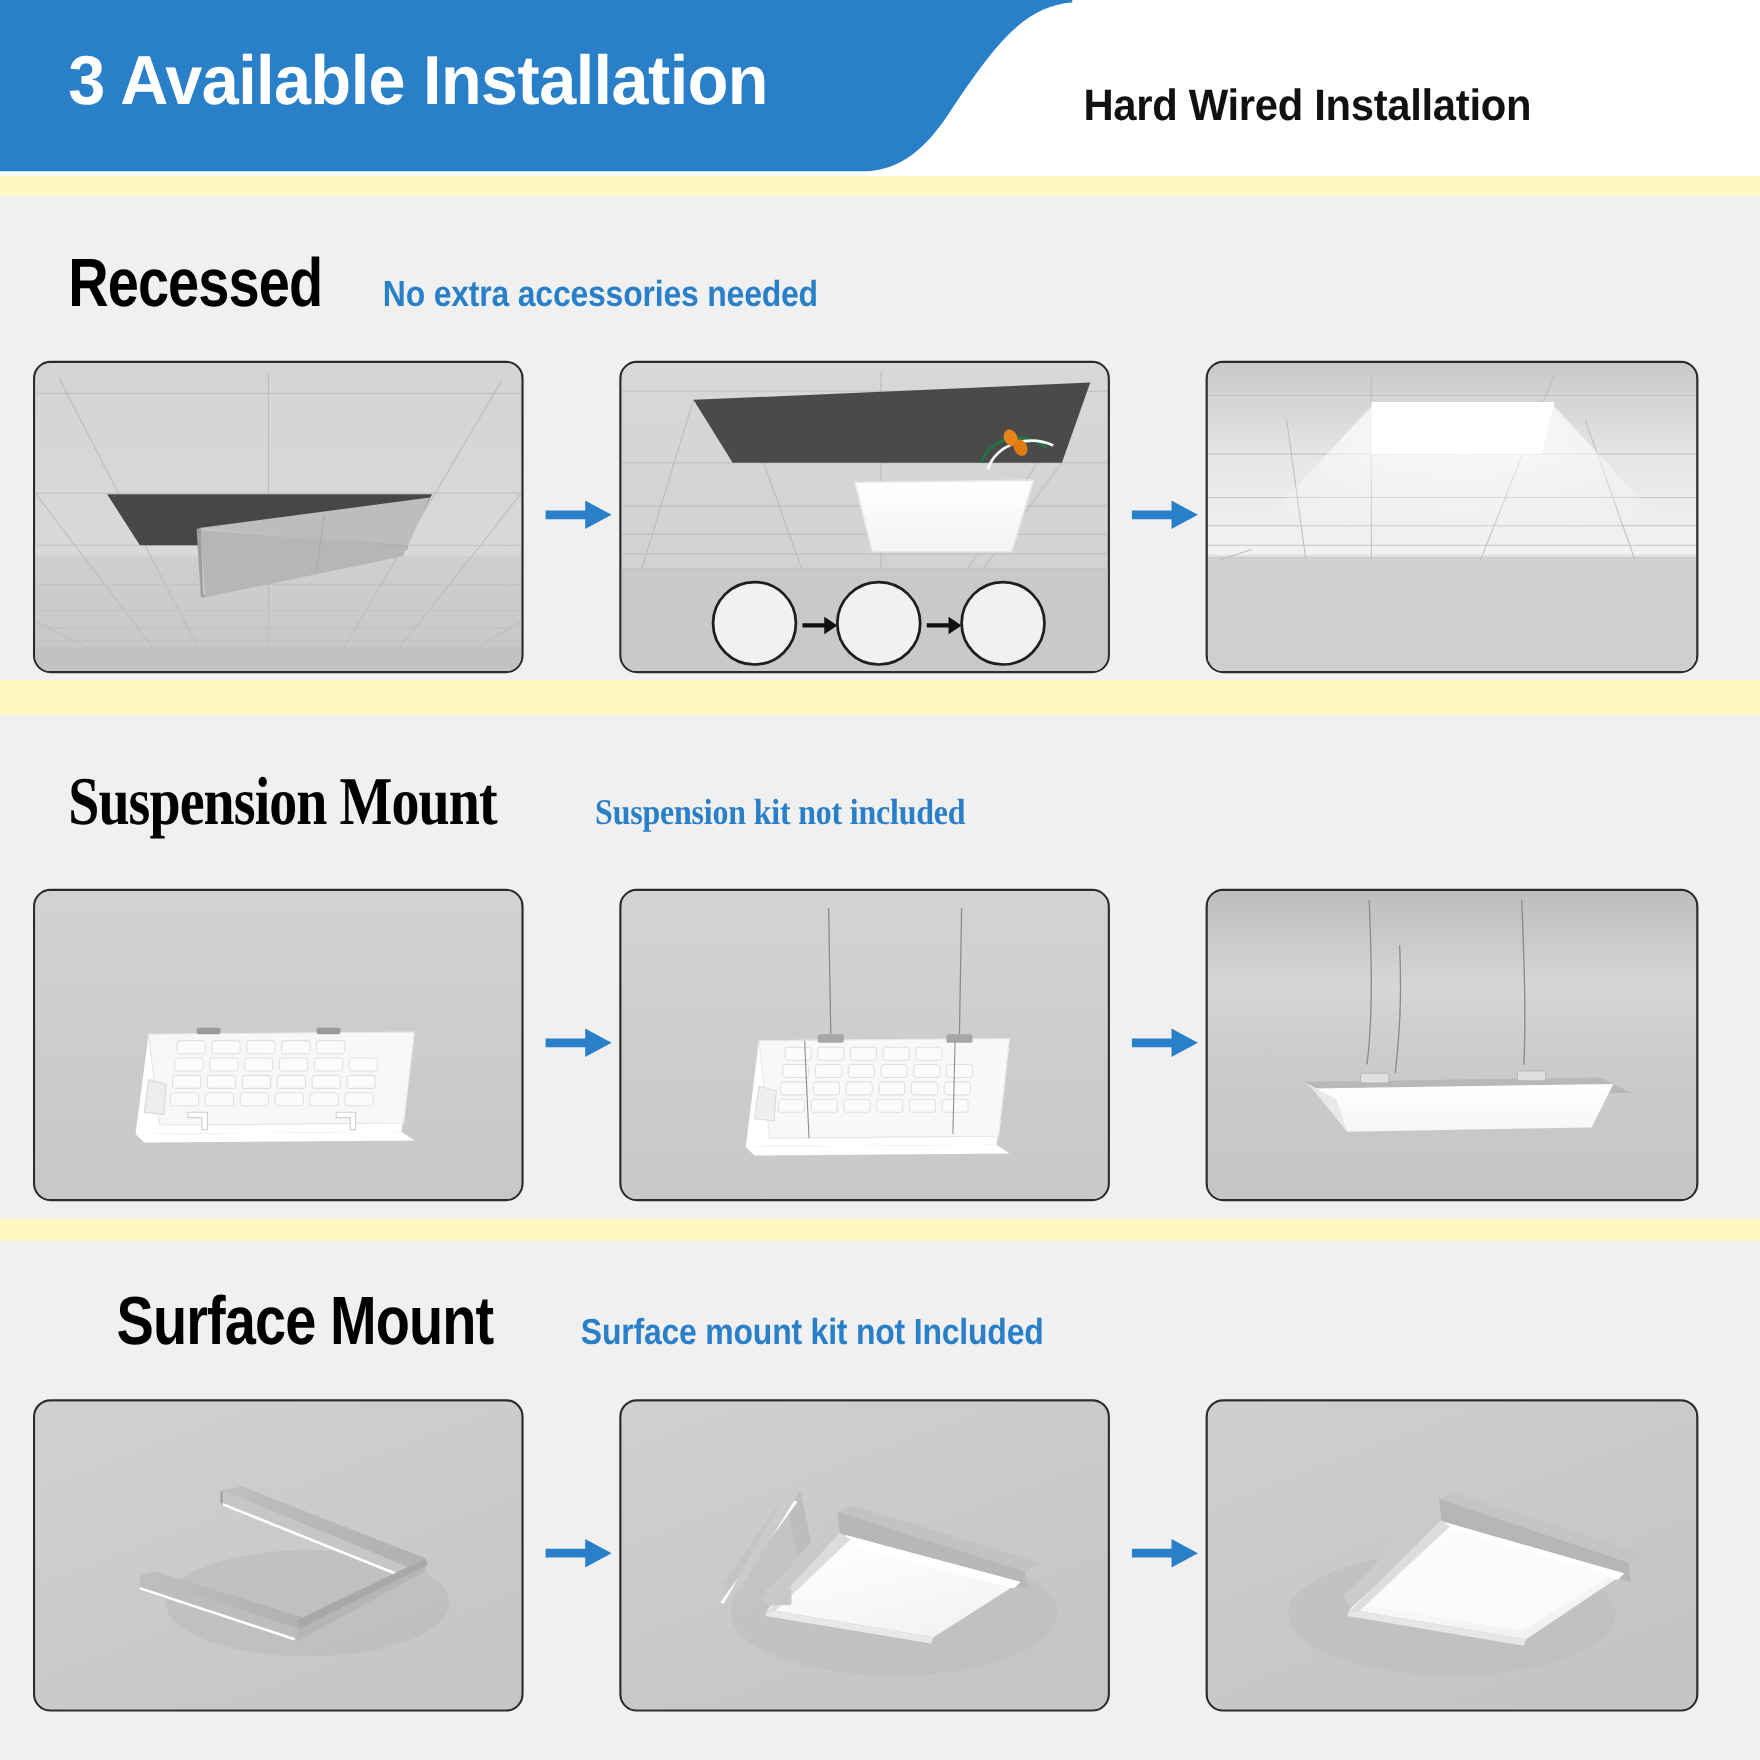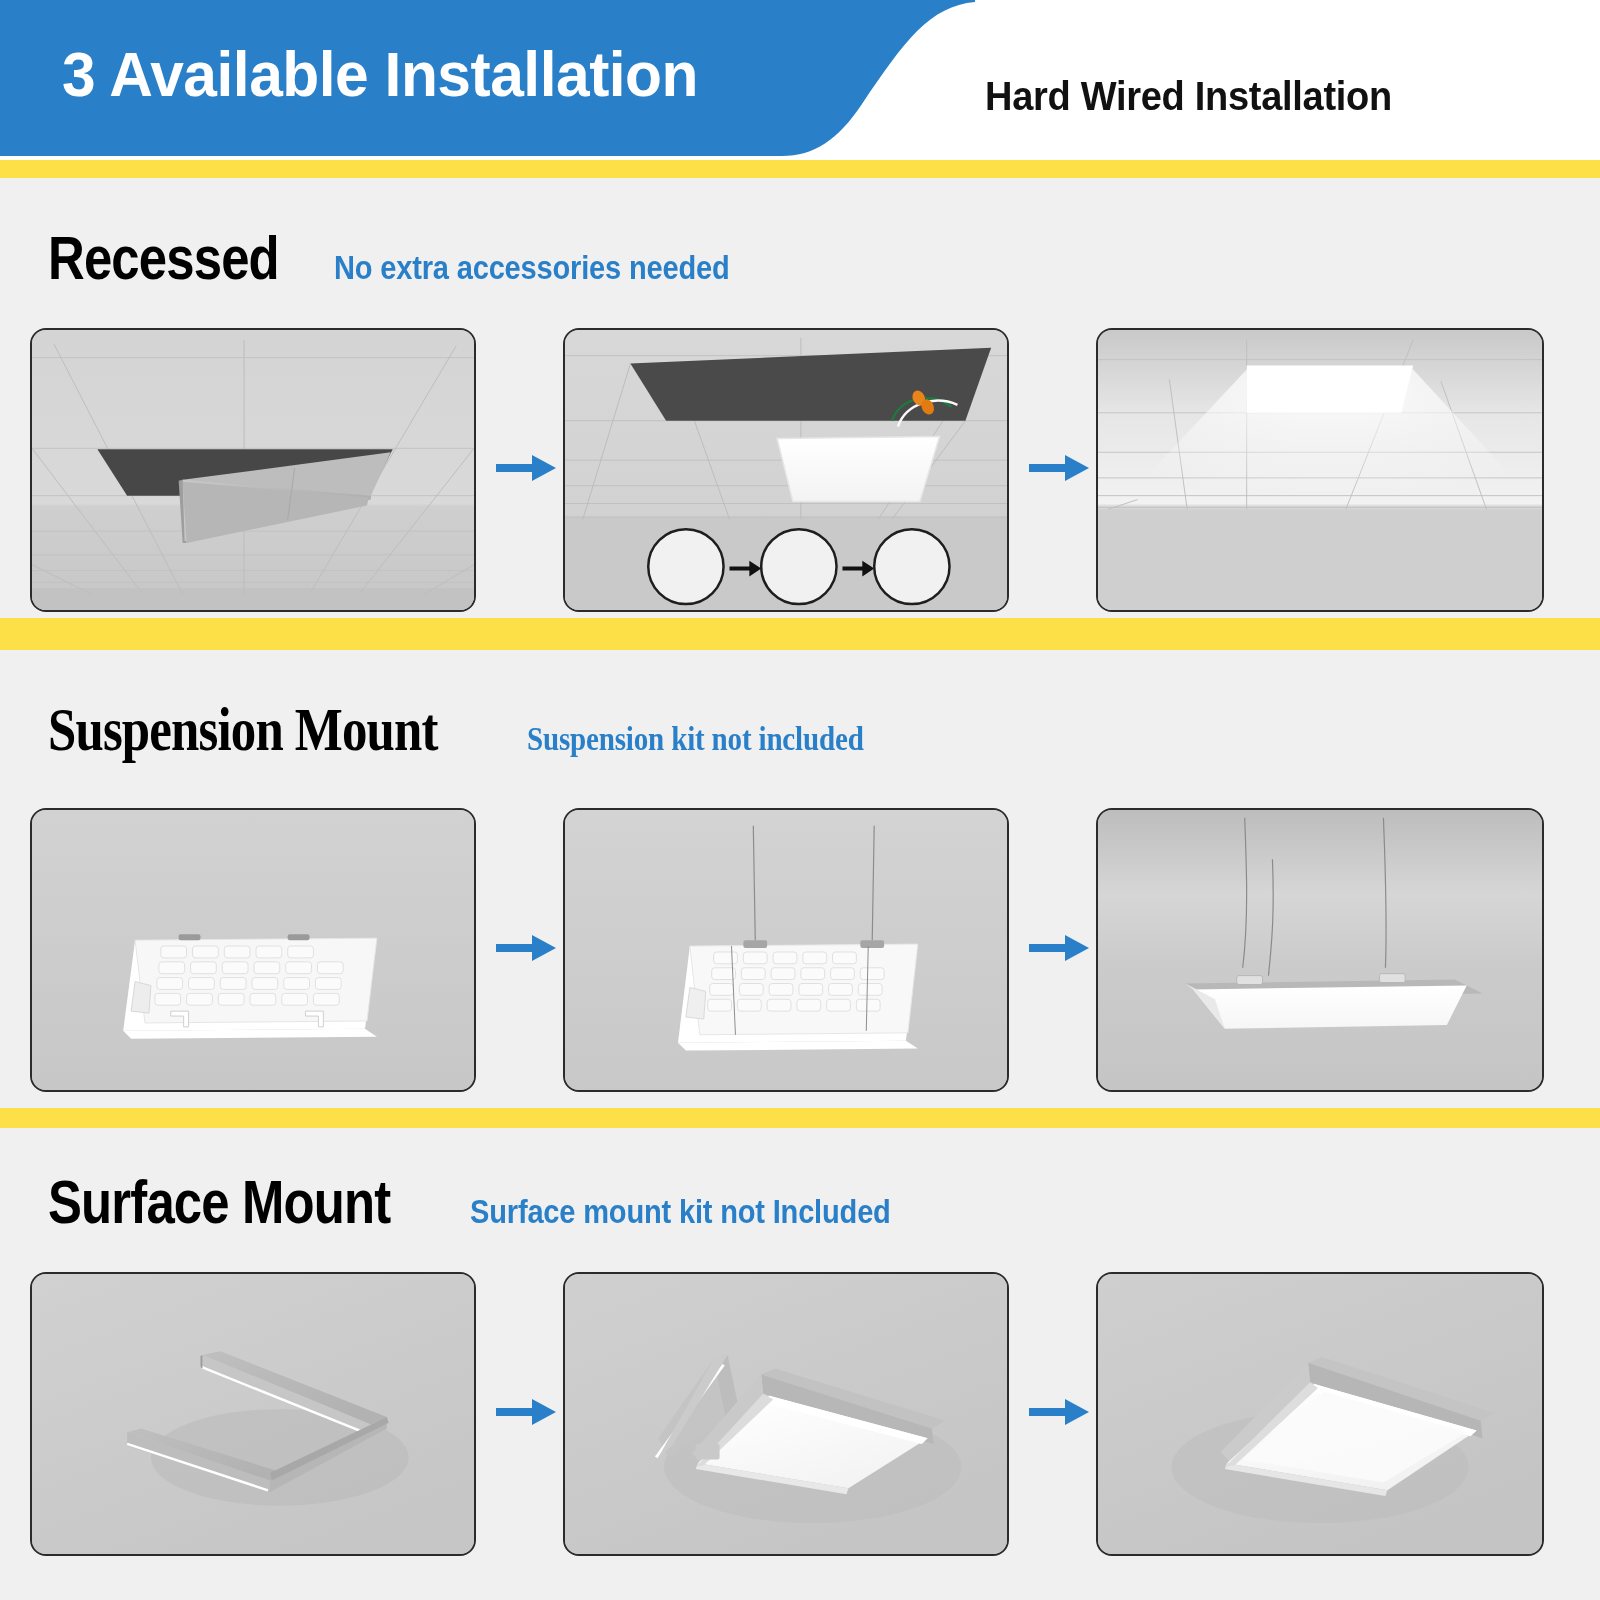--- a/index.html
+++ b/index.html
@@ -2,21 +2,21 @@
 <html><head>
 <meta charset="utf-8">
 <style>
   * { box-sizing: border-box; margin: 0; padding: 0; }
   html, body {
     width: 1600px; height: 1600px;
     background: #ffffff;
     font-family: "Liberation Sans", sans-serif;
     overflow: hidden;
   }
-  .page { position: relative; width: 1600px; height: 1600px; background: #fde047; }
+  .page { position: relative; width: 1600px; height: 1600px; background: #fef9c3; }
 
   
   .header { position: relative; width: 1600px; height: 160px; background: #ffffff; }
   .header-banner {
     position: absolute; left: 0; top: 0; width: 975px; height: 156px;
     overflow: hidden;
   }
   .header-banner svg { display: block; }
   .header-title {
     position: absolute; left: 62px; top: 38px;
@@ -31,36 +31,36 @@
     white-space: nowrap; letter-spacing: -0.3px;
     transform: scaleX(0.95); transform-origin: left center;
   }
 
   
   .section { position: absolute; left: 0; width: 1600px; background: #f0f0f0; }
   .sec-recessed   { top: 178px;  height: 440px; }
   .sec-suspension { top: 650px;  height: 458px; }
   .sec-surface    { top: 1128px; height: 472px; }
 
-  .sec-head { position: absolute; left: 48px; white-space: nowrap; text-align: right; }
+  .sec-head { position: absolute; left: 62px; white-space: nowrap; text-align: right; }
   .sec-title {
     display: inline-block; vertical-align: baseline;
     font-size: 62px; font-weight: bold; color: #000000;
     letter-spacing: -1px;
     transform: scaleX(0.82); transform-origin: left bottom;
   }
   .sec-note {
     display: inline-block; vertical-align: baseline;
     font-size: 33px; font-weight: bold; color: #2a80c8;
     letter-spacing: -0.2px;
     transform: scaleX(0.88); transform-origin: left bottom;
   }
   .head-recessed   { top: 222px; }
   .head-suspension { top: 694px; font-family: Liberation Serif, serif; }
-  .head-surface    { top: 1166px; }
+  .head-surface    { top: 1166px; margin-left: 44px; }
   .sec-title-wrap { display: inline-block; }
   .note-wrap { display: inline-block; }
 
   
   .panel-row { position: absolute; left: 0; width: 1600px; }
   .row-recessed   { top: 328px; }
   .row-suspension { top: 808px; }
   .row-surface    { top: 1272px; }
 
   .panel {

